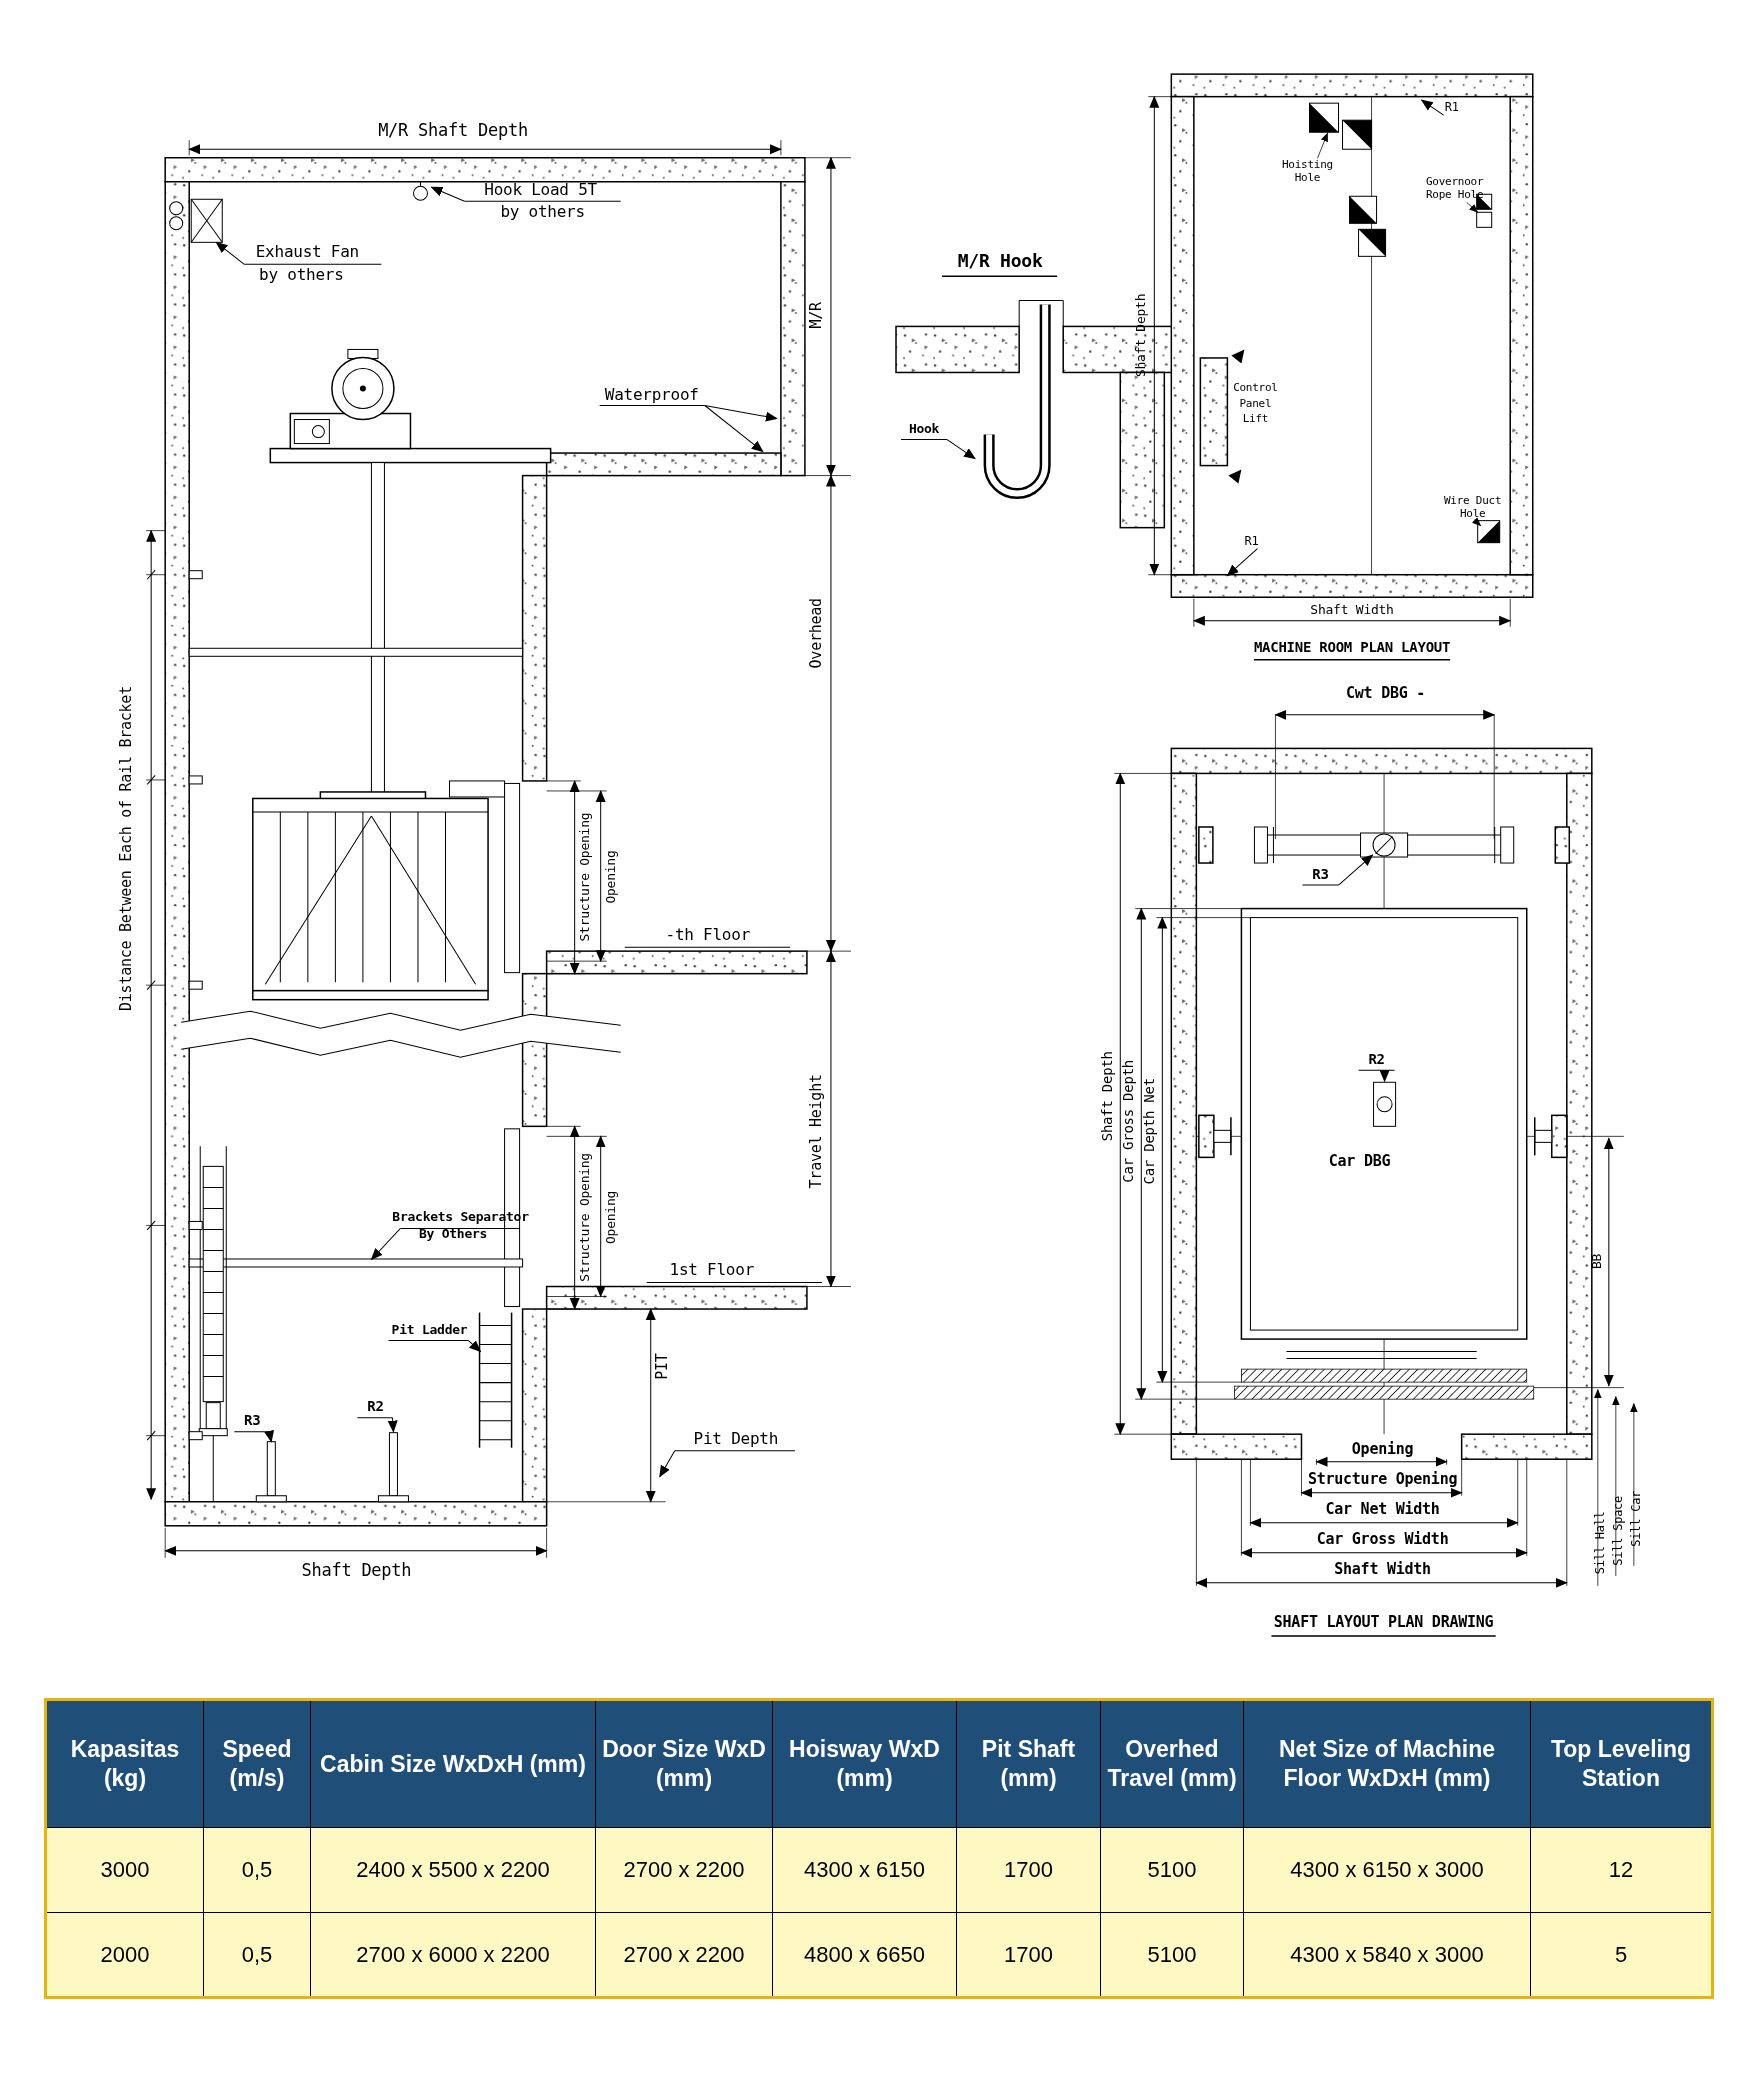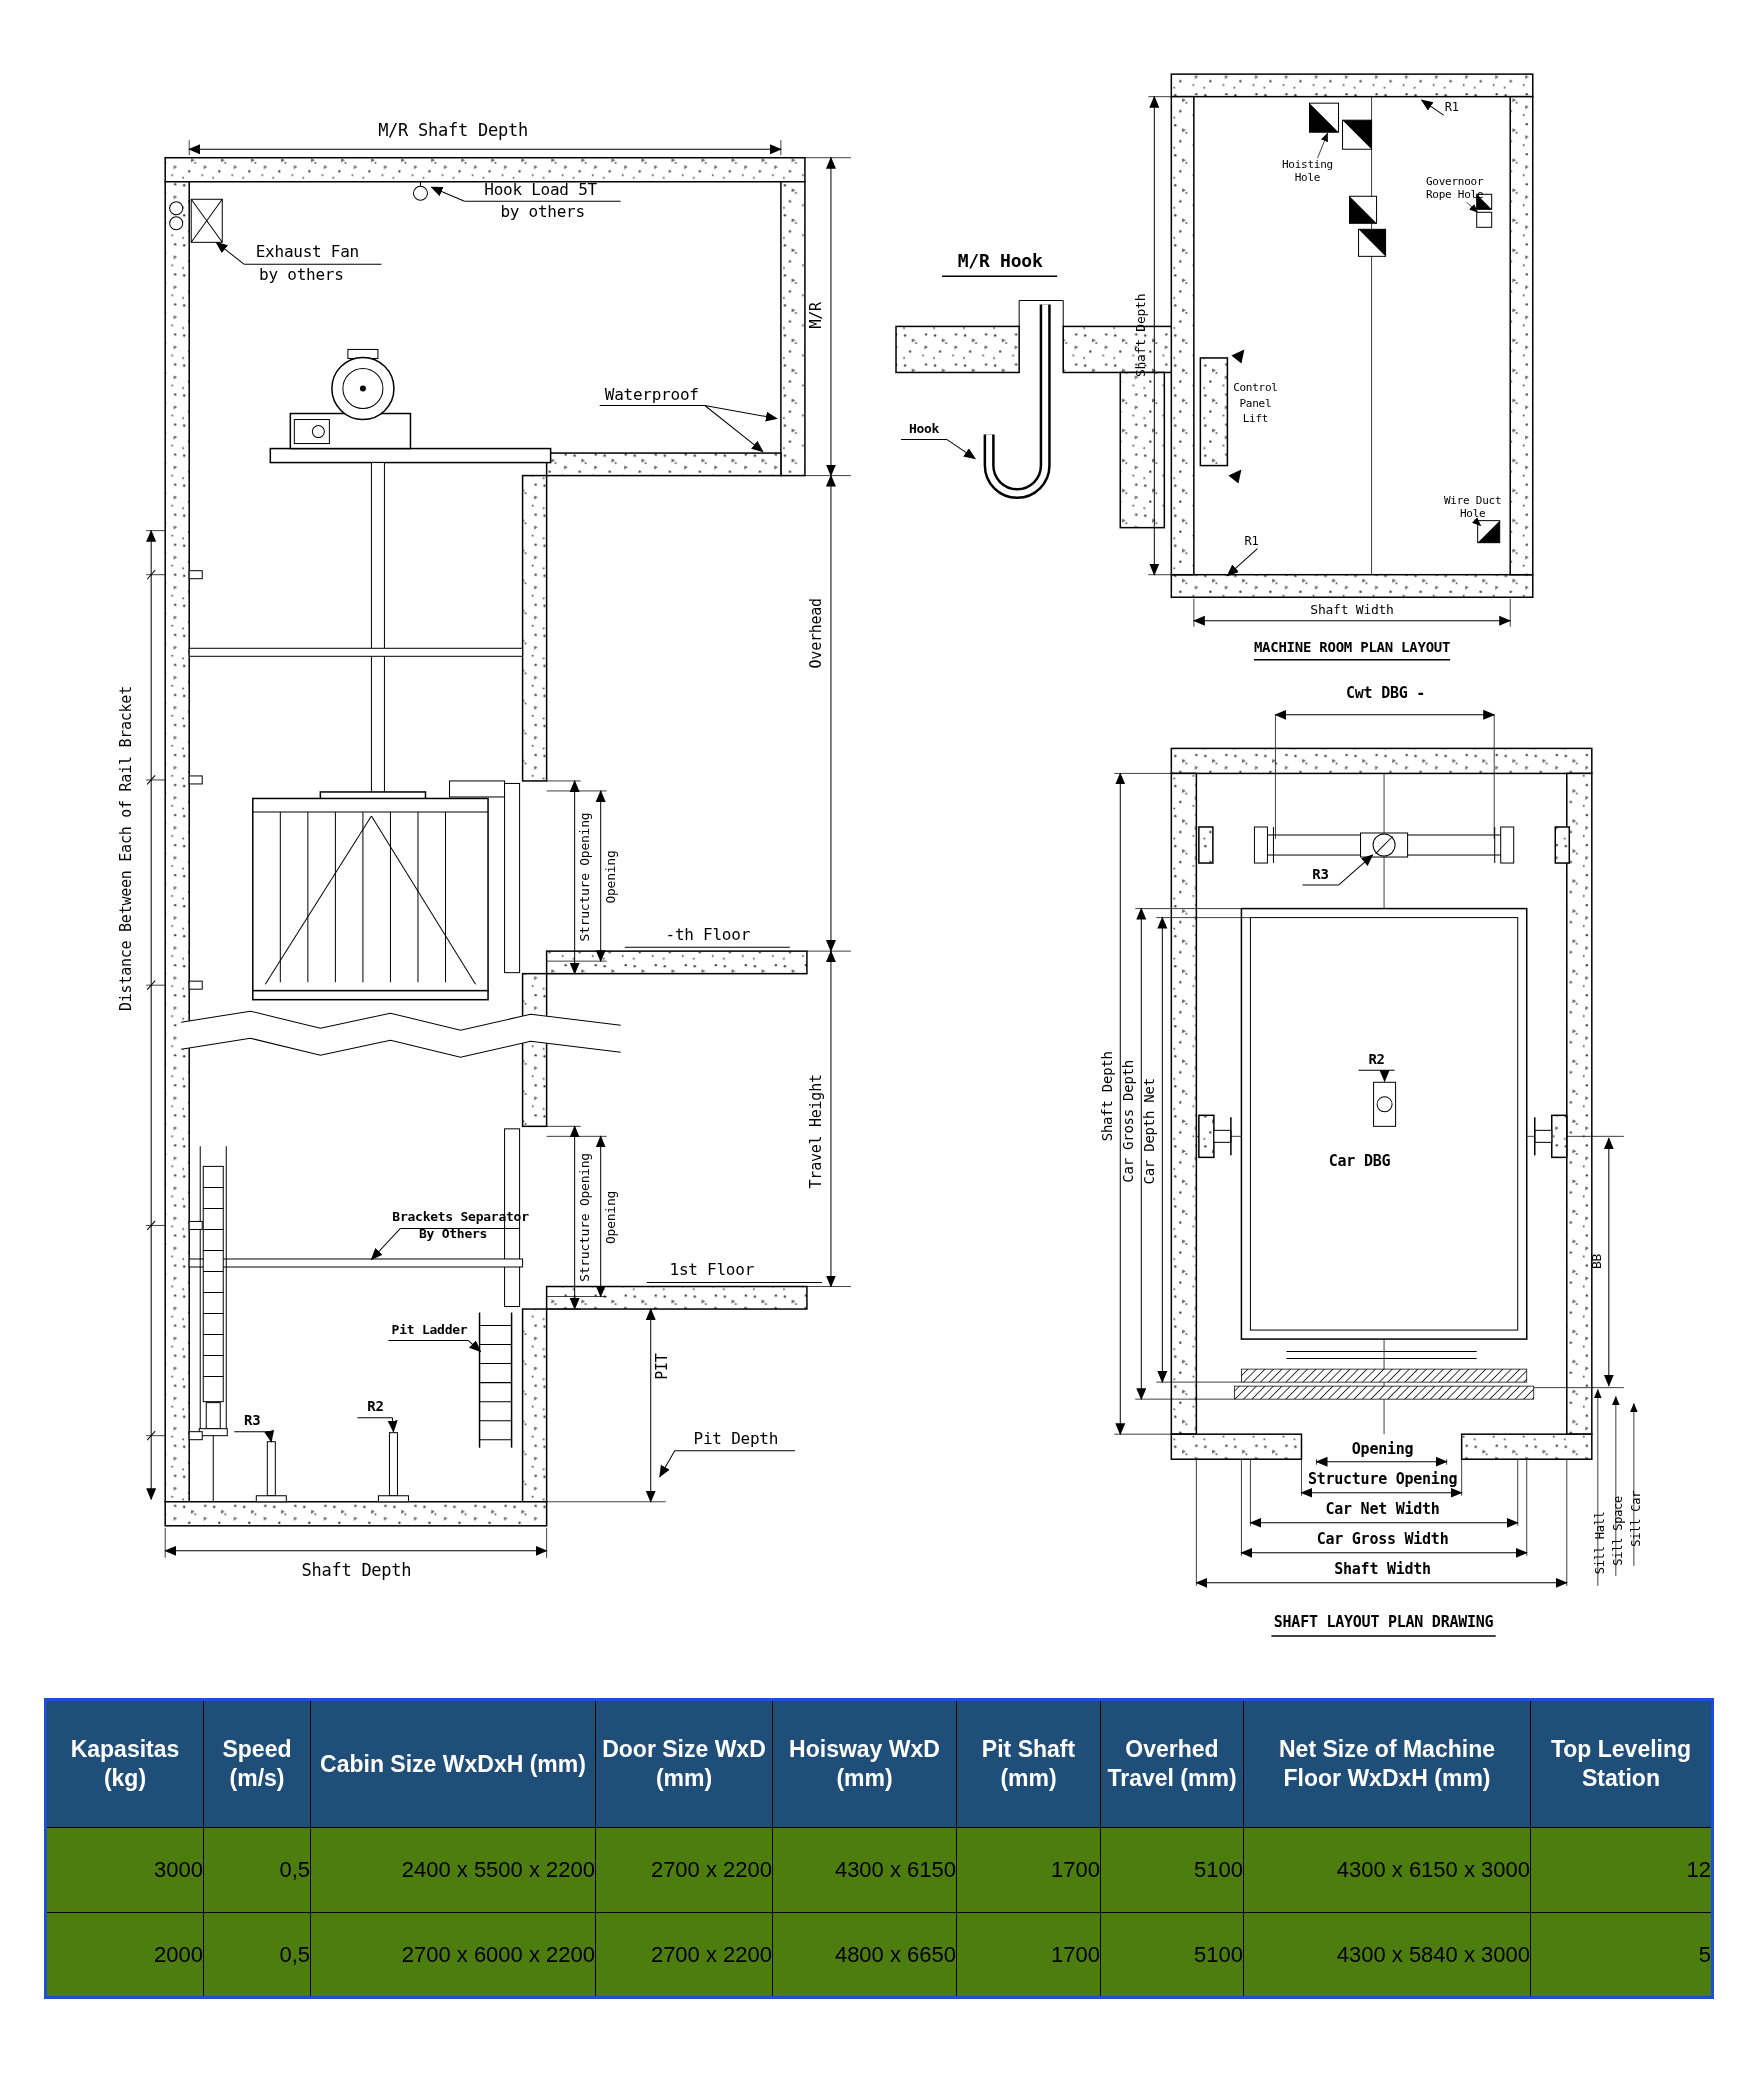--- a/index.html
+++ b/index.html
@@ -11,23 +11,23 @@
   .b{font-weight:bold}
   .mid{text-anchor:middle}
   .ln{stroke:#000;stroke-width:3;fill:none}
   .ln2{stroke:#000;stroke-width:2;fill:none}
   .thin{stroke:#000;stroke-width:1.5;fill:none}
   .ws{stroke:#000;stroke-width:3}
   .wf{stroke:#000;stroke-width:3;fill:#fff}
   .wf2{stroke:#000;stroke-width:2;fill:#fff}
   .dim{stroke:#000;stroke-width:2;fill:none}
   .blk{fill:#000;stroke:none}
-  #spec-table{position:absolute;left:44px;top:1698px;width:1668px;border-collapse:collapse;border:3px solid #1d4ed8;table-layout:fixed}
+  #spec-table{position:absolute;left:44px;top:1698px;width:1668px;border-collapse:collapse;border:3px solid #eab308;table-layout:fixed}
   #spec-table th{background:var(--header-bg,#1f4e79);color:#fff;font-weight:bold;font-size:23px;border:1.5px solid #000;padding:8px 5px;line-height:1.25;height:128px;vertical-align:middle;text-align:center}
-  #spec-table td{border:1.5px solid #000;font-size:22px;text-align:right;vertical-align:middle;height:85px;color:#000;background:#4d7c0f}
+  #spec-table td{border:1.5px solid #000;font-size:22px;text-align:center;vertical-align:middle;height:85px;color:#000;background:#fef9c3}
 </style>
 </head>
 <body>
 
 <svg id="drawing" width="1756" height="1667" viewBox="0 0 3508 3330" xmlns="http://www.w3.org/2000/svg">
 <defs>
   <pattern id="conc" width="60" height="60" patternUnits="userSpaceOnUse">
     <rect width="60" height="60" fill="#fff"></rect>
     <circle cx="8" cy="10" r="2.4" fill="#444"></circle>
     <circle cx="30" cy="25" r="2" fill="#555"></circle>

